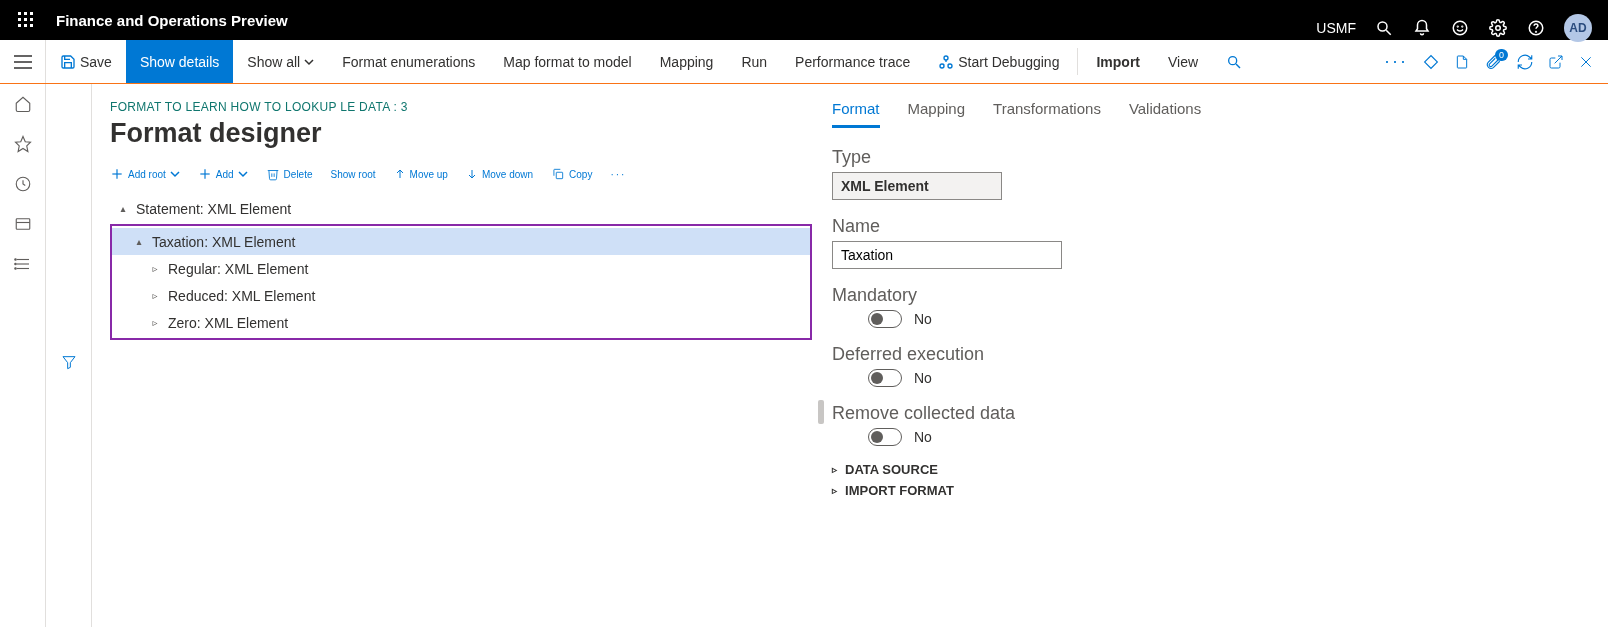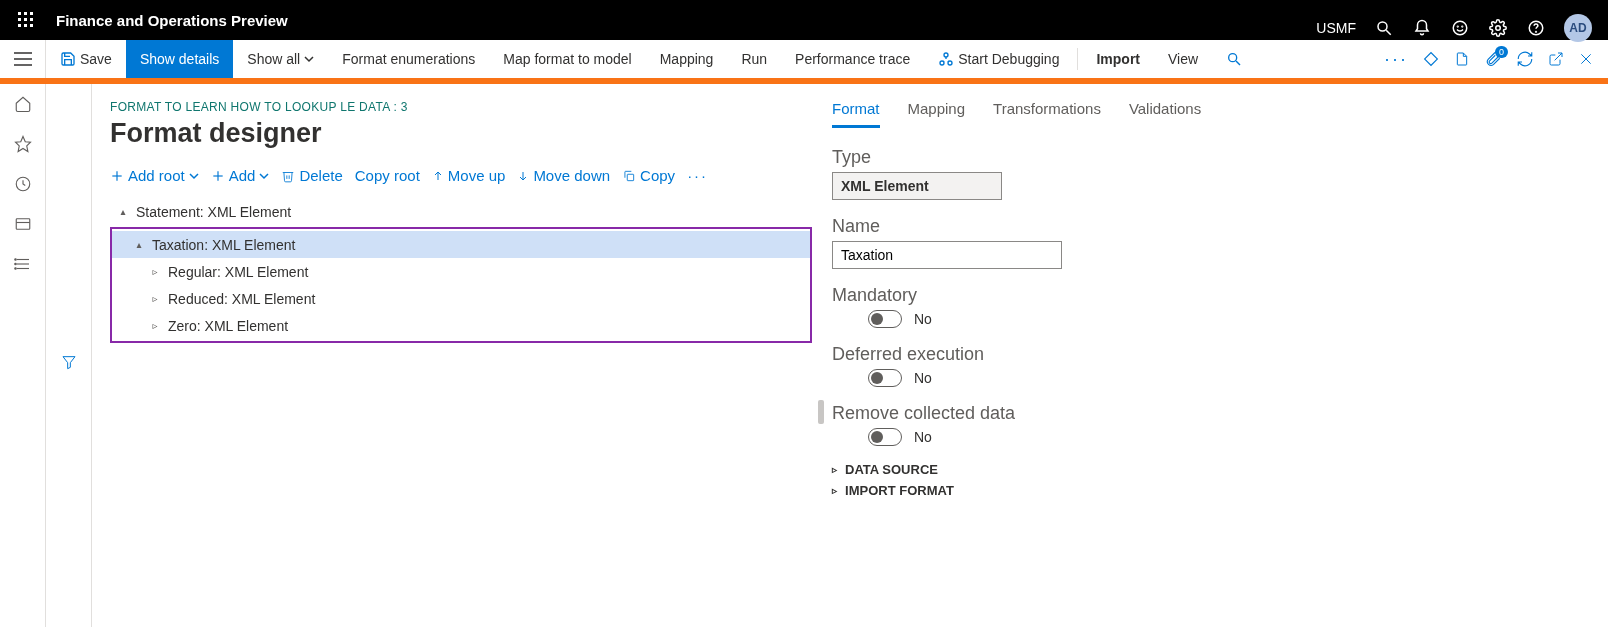--- a/index.html
+++ b/index.html
@@ -9,21 +9,21 @@
   .top-bar { background: #000; color: #fff; height: 40px; display: flex; align-items: center; padding: 0 8px; }
   .waffle { width: 36px; display: flex; justify-content: center; }
   .waffle svg { fill: #fff; }
   .app-title { font-size: 15px; font-weight: 600; margin-left: 12px; flex: 1; }
   .top-right { display: flex; align-items: center; gap: 18px; padding-right: 8px; margin-top: 16px; }
   .top-right .lbl { font-size: 14px; }
   .top-icon { width: 20px; height: 20px; display: flex; align-items: center; justify-content: center; cursor: pointer; }
   .avatar { width: 28px; height: 28px; border-radius: 50%; background: #b3c7e6; color: #2b4c7e; display: flex; align-items: center; justify-content: center; font-size: 12px; font-weight: 600; }
   
   
-  .action-bar { height: 44px; border-bottom: 6px solid #f97316; display: flex; align-items: stretch; background: #fff; }
+  .action-bar { height: 44px; border-bottom: 1px solid #f97316; display: flex; align-items: stretch; background: #fff; }
   .hamburger { width: 46px; display: flex; align-items: center; justify-content: center; border-right: 1px solid #e1dfdd; cursor: pointer; }
   .action-bar .btn { display: flex; align-items: center; padding: 0 14px; font-size: 14px; color: #323130; cursor: pointer; white-space: nowrap; gap: 4px; }
   .action-bar .btn.save { color: #333; }
   .action-bar .btn.primary { background: #0078d4; color: #fff; }
   .action-bar .spacer { flex: 1; }
   .action-bar .right-icons { display: flex; align-items: center; gap: 14px; padding: 0 14px; }
   .icon { display: inline-flex; align-items: center; justify-content: center; }
   
   
   .main-row { display: flex; height: calc(627px - 40px - 44px); }
@@ -38,21 +38,21 @@
   
   
   .content { flex: 1; padding: 16px 24px 16px 18px; display: flex; gap: 12px; }
   .left-pane { flex: 1; min-width: 0; }
   .right-pane { width: 760px; position: relative; padding-left: 8px;}
   .splitter { position: absolute; left: -6px; top: 300px; width: 6px; height: 24px; background: #c8c6c4; border-radius: 2px; cursor: ew-resize; }
   
   .breadcrumb-small { font-size: 12px; color: #0f766e; letter-spacing: 0.3px; }
   .page-title { font-size: 27px; font-weight: 600; margin-top: 4px; margin-bottom: 18px; }
   
-  .tree-toolbar { display: flex; align-items: center; gap: 12px; margin-bottom: 14px; color: #0078d4; font-size: 15px; }
+  .tree-toolbar { display: flex; align-items: center; gap: 18px; margin-bottom: 14px; color: #0078d4; font-size: 10px; }
   .tree-toolbar .grp { display: flex; align-items: center; gap: 4px; cursor: pointer; }
   
   
   .tree { font-size: 14px; }
   .tree-row { display: flex; align-items: center; height: 27px; padding-left: 4px; cursor: pointer; }
   .tree-row.selected { background: #cfe0f7; }
   .tree-row .caret { width: 14px; display: inline-flex; justify-content: center; color: #605e5c; font-size: 10px; }
   .tree-row .label { padding-left: 6px; }
   .highlight-box { border: 2px solid #8829a8; margin-top: 2px; padding: 2px 0; }
   
@@ -323,21 +323,21 @@
         </span>
         <span class="grp">
           <svg width="14" height="14" viewBox="0 0 24 24" fill="none" stroke="#0078d4" stroke-width="1.5">
               <polyline points="3 6 5 6 21 6"></polyline>
               <path d="M19 6l-1 14a2 2 0 01-2 2H8a2 2 0 01-2-2L5 6"></path>
               <path d="M10 11v6M14 11v6"></path>
             </svg>
           <span>Delete</span>
         </span>
         <span class="grp">
-            <span>Copy root</span>
+            <span>Show root</span>
           </span>
         <span class="grp">
           <svg width="12" height="12" viewBox="0 0 24 24" fill="none" stroke="#0078d4" stroke-width="2">
               <line x1="12" y1="20" x2="12" y2="4"></line>
               <polyline points="6 10 12 4 18 10"></polyline>
             </svg>
           <span>Move up</span>
         </span>
         <span class="grp">
           <svg width="12" height="12" viewBox="0 0 24 24" fill="none" stroke="#0078d4" stroke-width="2">

